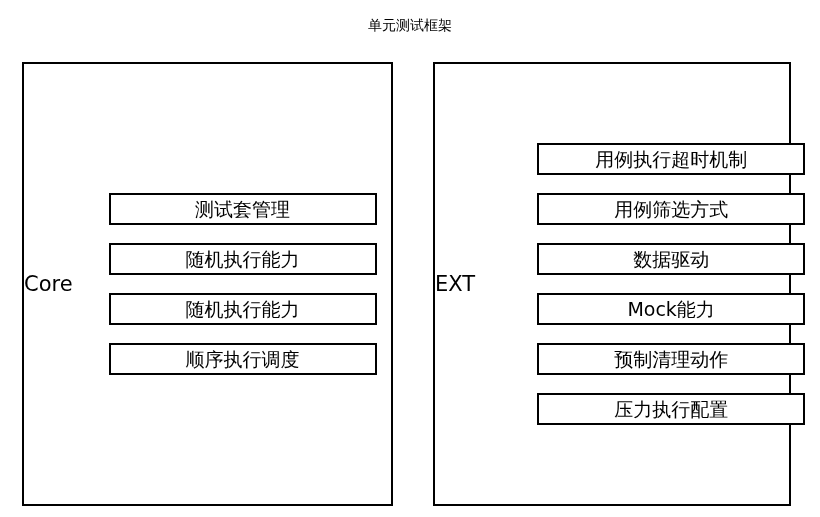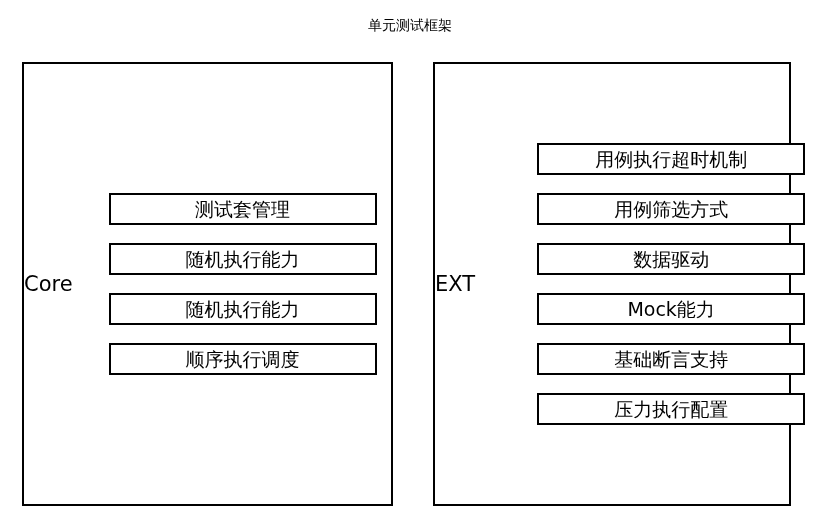--- a/index.html
+++ b/index.html
@@ -82,18 +82,18 @@
     </div>
   </div>
 
   <div class="column ext">
     <div class="column-header">EXT</div>
     <div class="items">
       <div class="item-box">用例执行超时机制</div>
       <div class="item-box">用例筛选方式</div>
       <div class="item-box">数据驱动</div>
       <div class="item-box">Mock能力</div>
-      <div class="item-box">基础断言支持</div>
+      <div class="item-box">预制清理动作</div>
       <div class="item-box">压力执行配置</div>
     </div>
   </div>
 
 </div>
 
 </body></html>

